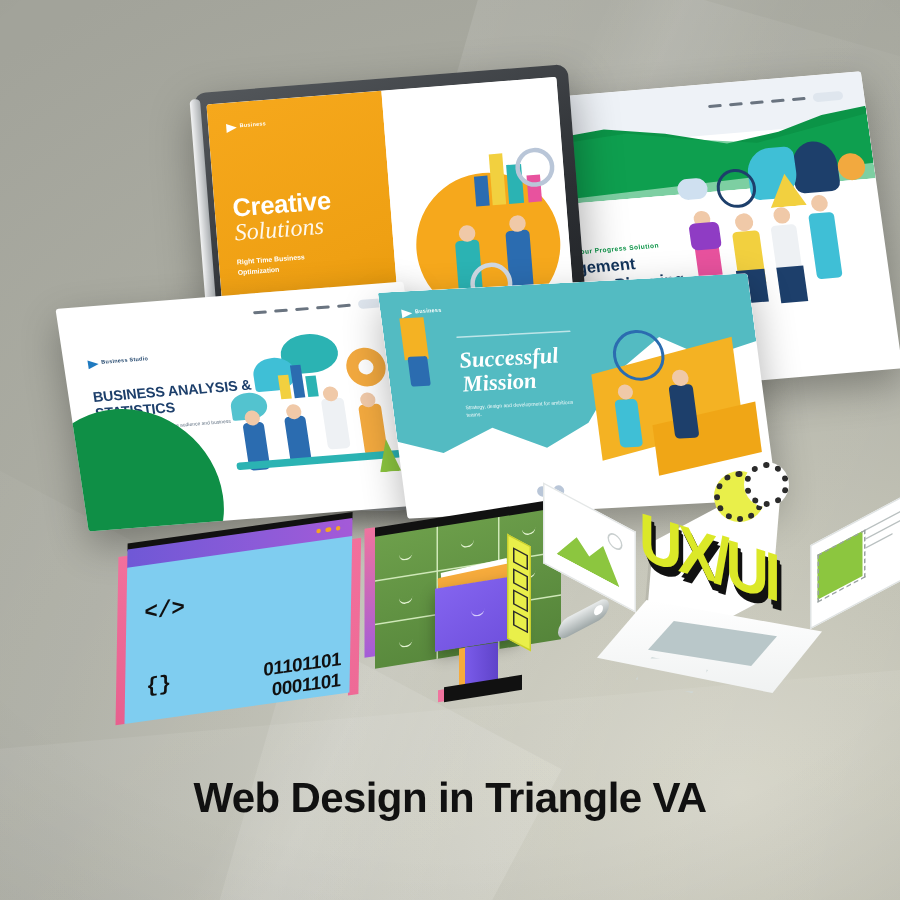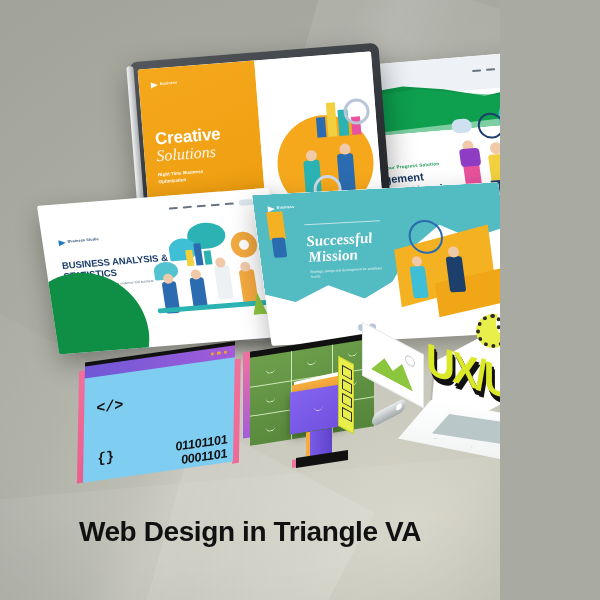--- a/index.html
+++ b/index.html
@@ -2,21 +2,21 @@
 <html><head>
 <meta charset="utf-8">
 <style>
   html,body{margin:0;padding:0;}
   body{
     width:600px;height:600px;overflow:hidden;
     font-family:"Liberation Sans", sans-serif;
     background:#a9aaa2;
   }
   #stage{
-    position:relative;width:500px;height:600px;overflow:hidden;
+    position:relative;width:600px;height:600px;overflow:hidden;
     background:
       linear-gradient(115deg, rgba(255,255,255,0.00) 0%, rgba(255,255,255,0.00) 46%, rgba(255,255,255,0.10) 52%, rgba(255,255,255,0.03) 60%, rgba(255,255,255,0.00) 74%),
       radial-gradient(130% 105% at 82% 88%, #d4d3c6 0%, #c3c3b6 26%, #adaea4 58%, #a2a39a 100%);
   }
   .bgband{position:absolute;pointer-events:none;}
   #band1{left:-120px;top:250px;width:560px;height:900px;background:linear-gradient(90deg,rgba(255,255,255,0.00),rgba(255,255,255,0.13));transform:rotate(28deg);transform-origin:0 0;}
   #band2{left:330px;top:-40px;width:420px;height:900px;background:linear-gradient(90deg,rgba(255,255,255,0.10),rgba(255,255,255,0.00));transform:rotate(16deg);transform-origin:0 0;}
   #band3{left:-40px;top:470px;width:760px;height:320px;background:linear-gradient(180deg,rgba(255,255,255,0.07),rgba(255,255,255,0.00));transform:rotate(-5deg);}
   #vign{position:absolute;inset:0;background:radial-gradient(120% 100% at 50% 40%, rgba(0,0,0,0) 55%, rgba(0,0,0,0.10) 100%);}
 

